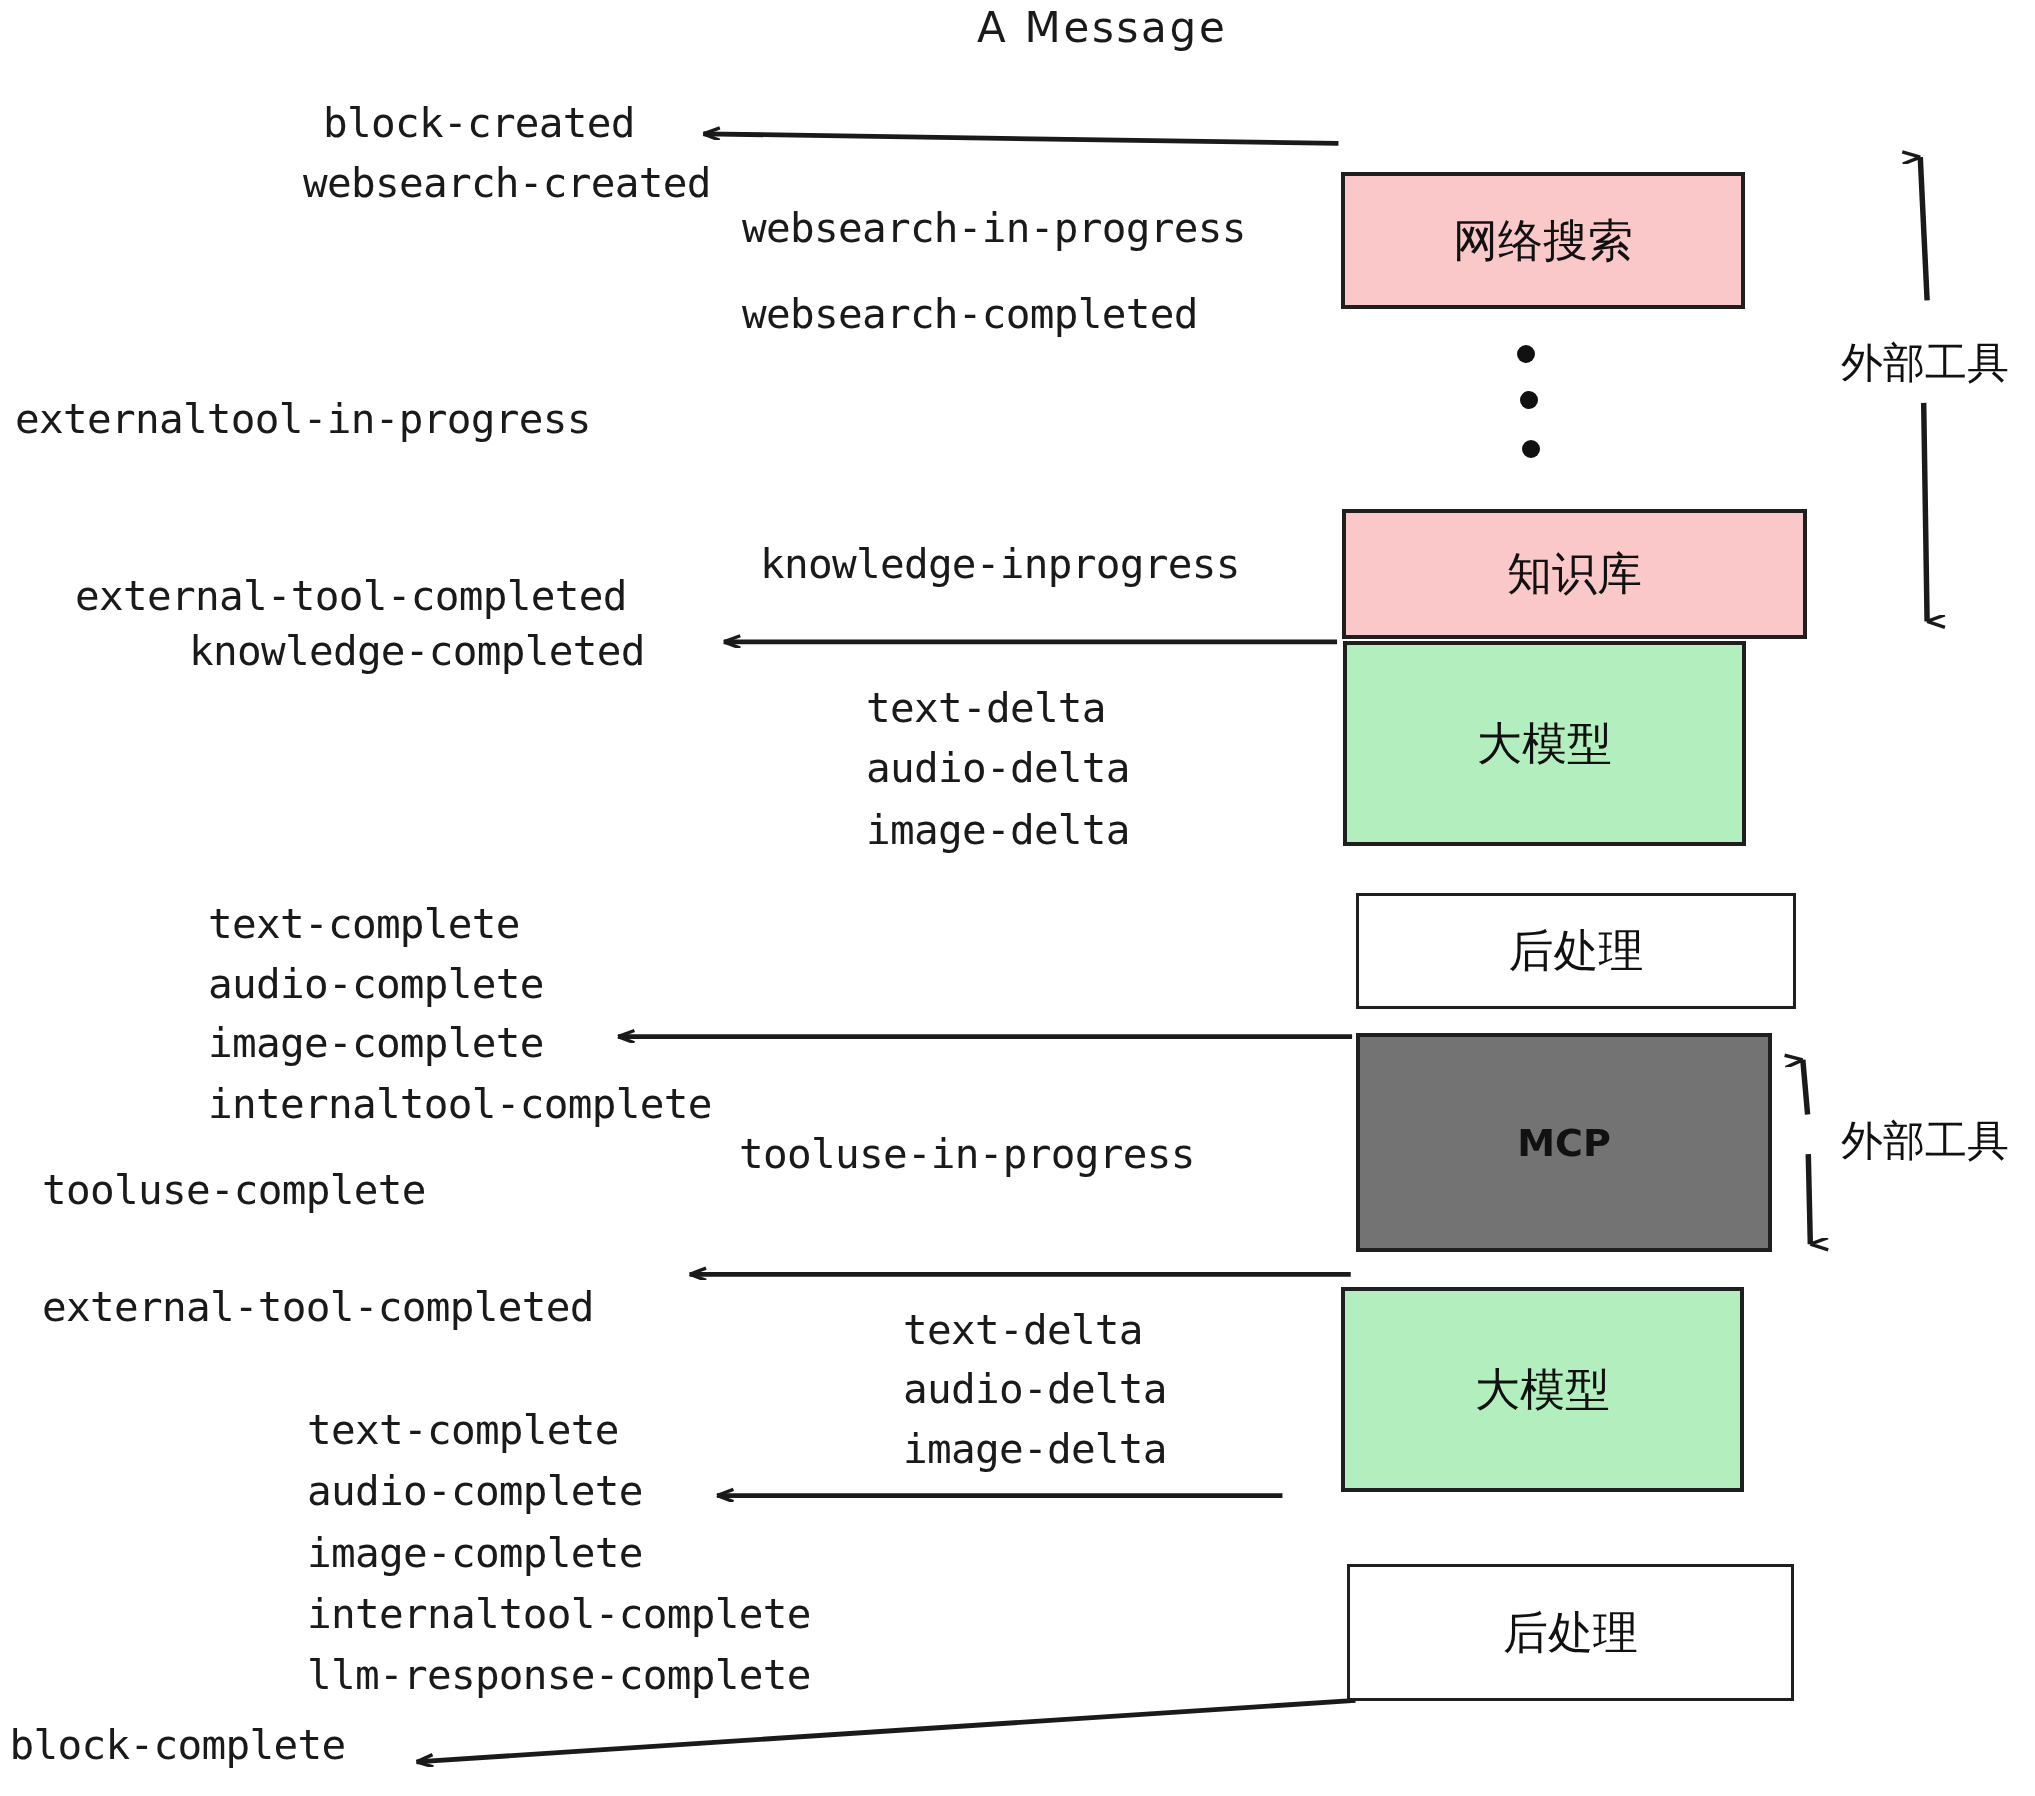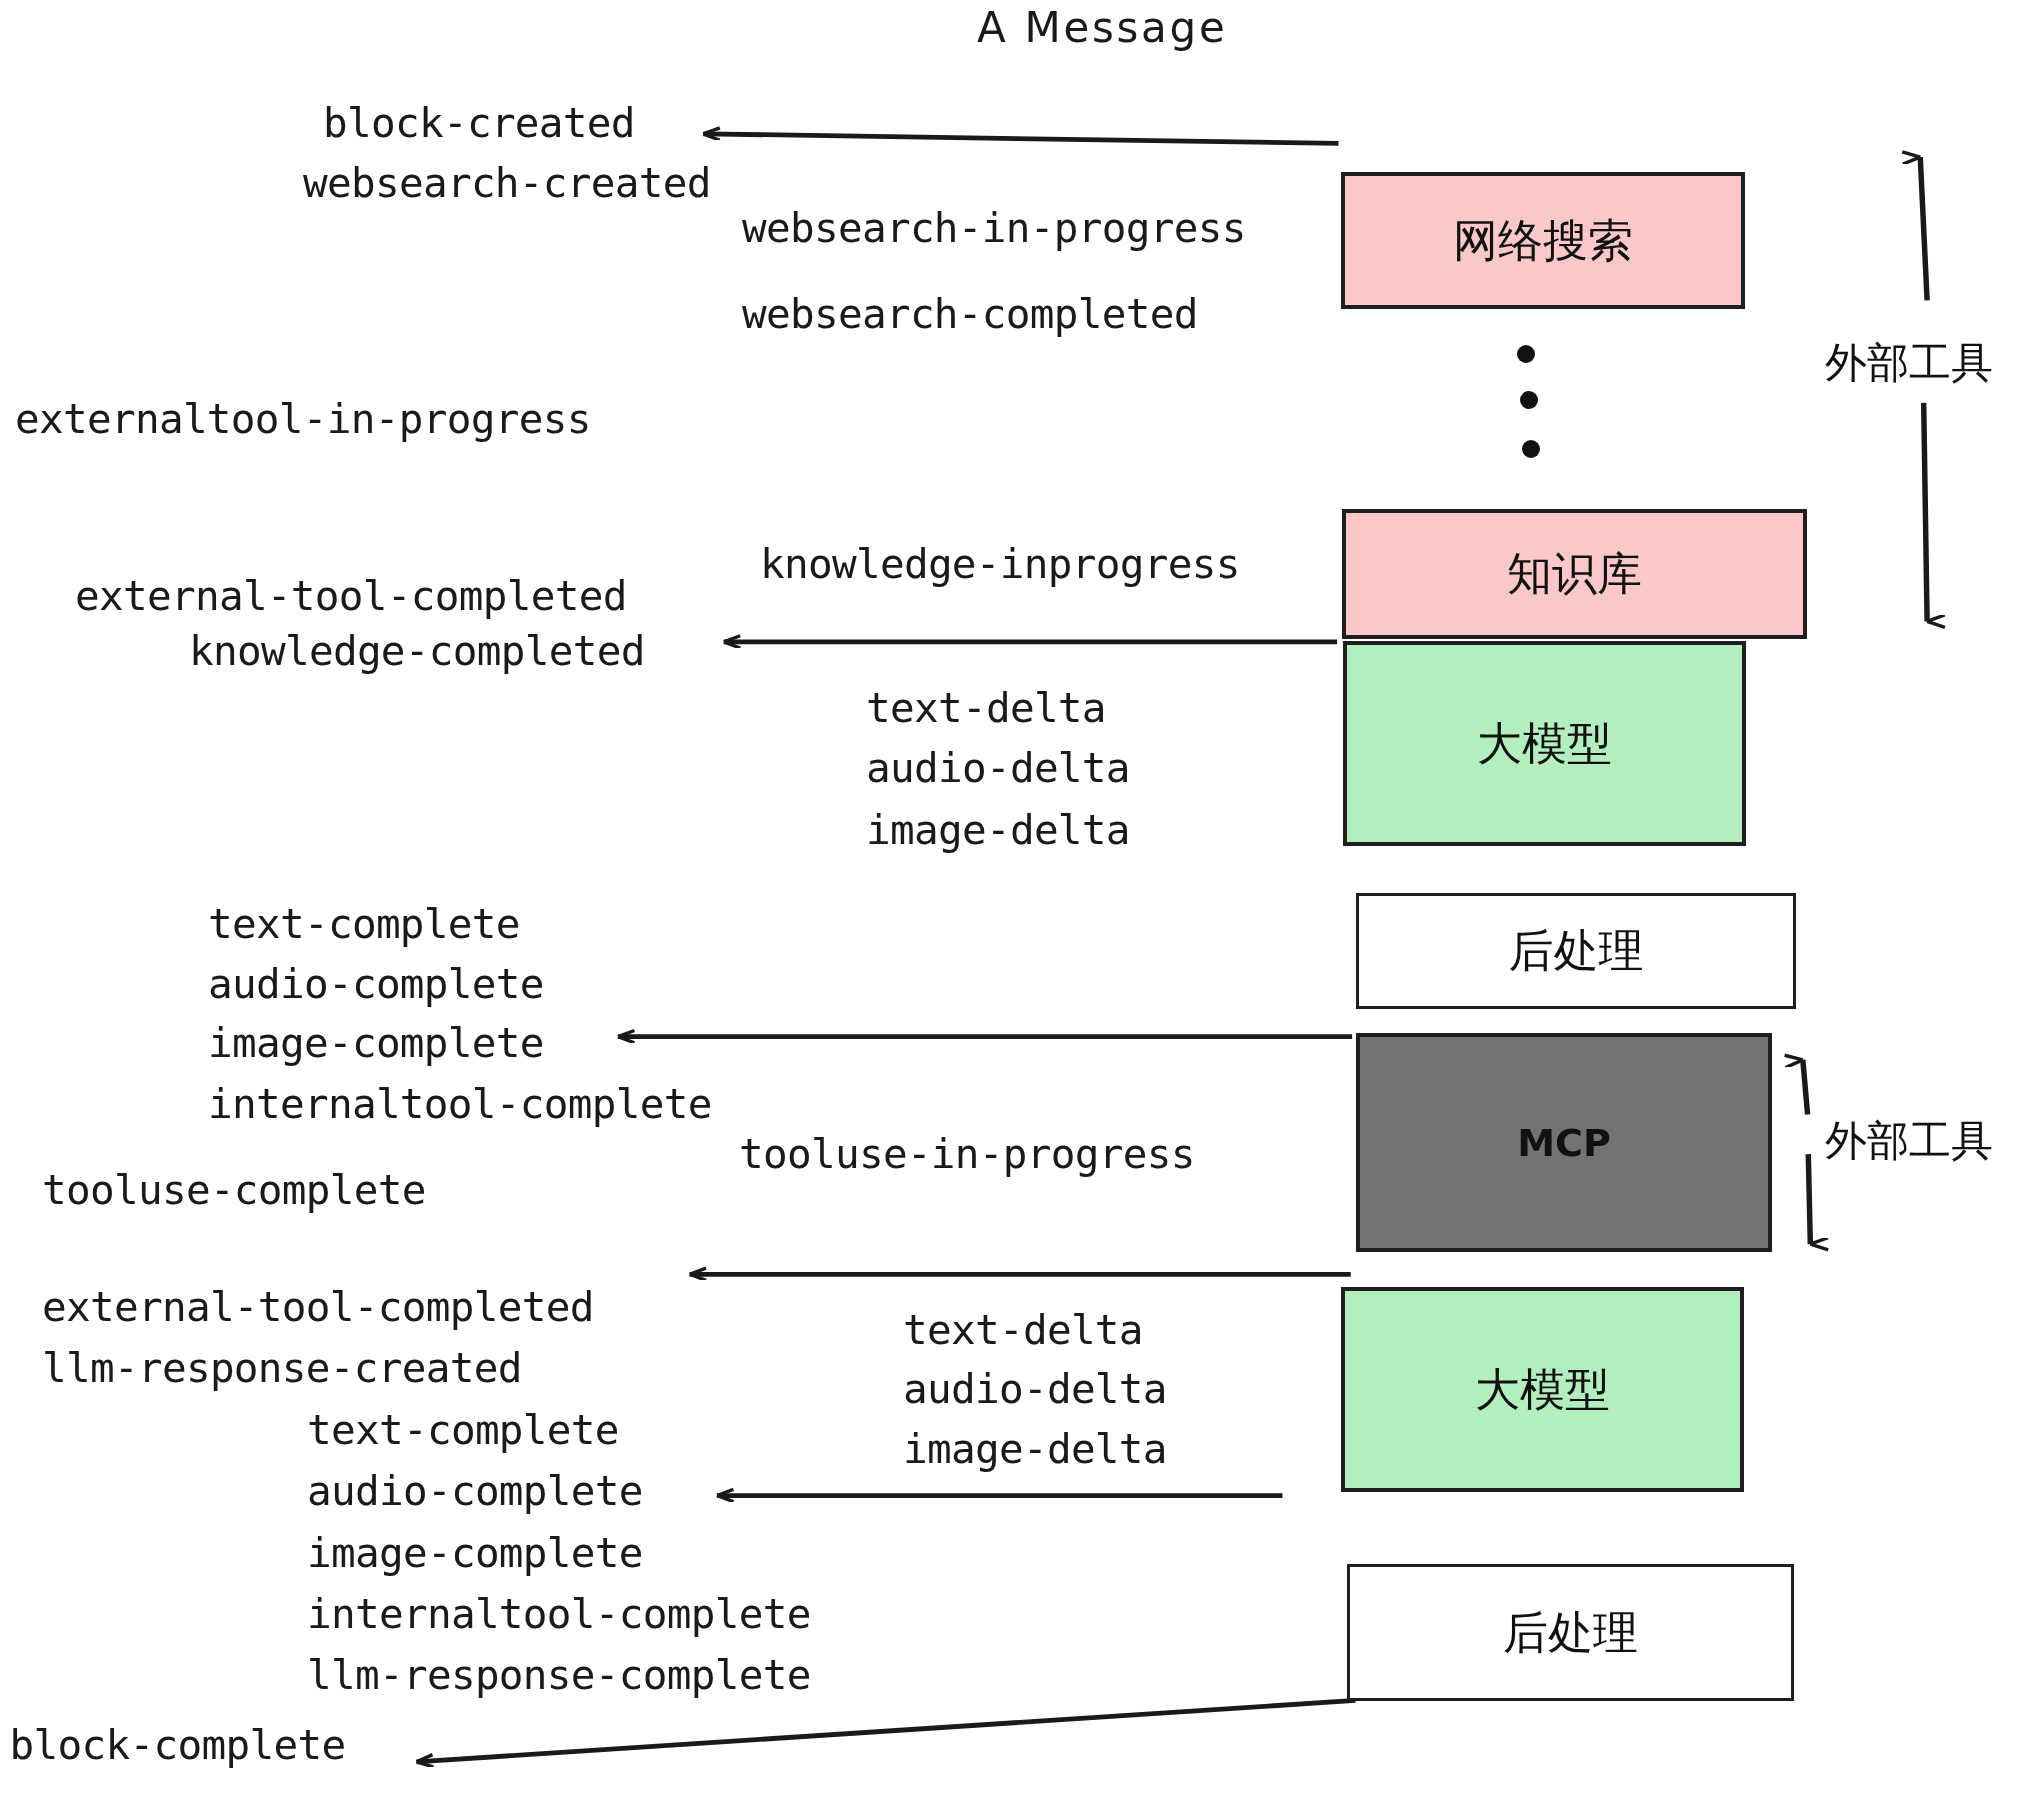--- a/index.html
+++ b/index.html
@@ -15,21 +15,21 @@
        font-family:"DejaVu Sans",sans-serif;
        font-size:42px;color:#1a1a1a;letter-spacing:2.7px;}
 
   .node{position:absolute;box-sizing:border-box;
         border:4.1px solid #1f1f1f;display:flex;
         align-items:center;justify-content:center;}
   .node span{font-family:"DejaVu Sans",sans-serif;font-size:45px;color:#111;}
   .node.mcp span{font-family:"DejaVu Sans",sans-serif;font-size:38px;font-weight:bold;}
 
   .sidelbl{position:absolute;white-space:nowrap;
-        font-family:"DejaVu Sans",sans-serif;font-size:42px;color:#111;}
+        font-family:"DejaVu Sans",sans-serif;font-size:42px;color:#111;margin-left:16px;}
 
   .dot{position:absolute;width:18px;height:18px;border-radius:50%;background:#111;}
 </style>
 </head>
 <body>
 
 <div id="stage">
 
   <svg id="wires" viewBox="0 0 2980 2630">
     <defs>
@@ -108,21 +108,20 @@
   <div class="lbl" style="left:866px;top:684px;">text-delta</div>
   <div class="lbl" style="left:866px;top:744px;">audio-delta</div>
   <div class="lbl" style="left:866px;top:806px;">image-delta</div>
   <div class="lbl" style="left:208px;top:900px;">text-complete</div>
   <div class="lbl" style="left:208px;top:960px;">audio-complete</div>
   <div class="lbl" style="left:208px;top:1019px;">image-complete</div>
   <div class="lbl" style="left:208px;top:1080px;">internaltool-complete</div>
   <div class="lbl" style="left:739px;top:1130px;">tooluse-in-progress</div>
   <div class="lbl" style="left:42px;top:1166px;">tooluse-complete</div>
   <div class="lbl" style="left:42px;top:1283px;">external-tool-completed</div>
-  <div class="lbl" style="left:42px;top:1344px;">llm-response-created</div>
   <div class="lbl" style="left:903px;top:1306px;">text-delta</div>
   <div class="lbl" style="left:903px;top:1365px;">audio-delta</div>
   <div class="lbl" style="left:903px;top:1425px;">image-delta</div>
   <div class="lbl" style="left:307px;top:1406px;">text-complete</div>
   <div class="lbl" style="left:307px;top:1467px;">audio-complete</div>
   <div class="lbl" style="left:307px;top:1529px;">image-complete</div>
   <div class="lbl" style="left:307px;top:1590px;">internaltool-complete</div>
   <div class="lbl" style="left:307px;top:1651px;">llm-response-complete</div>
   <div class="lbl" style="left:9.6px;top:1721px;">block-complete</div>
 

